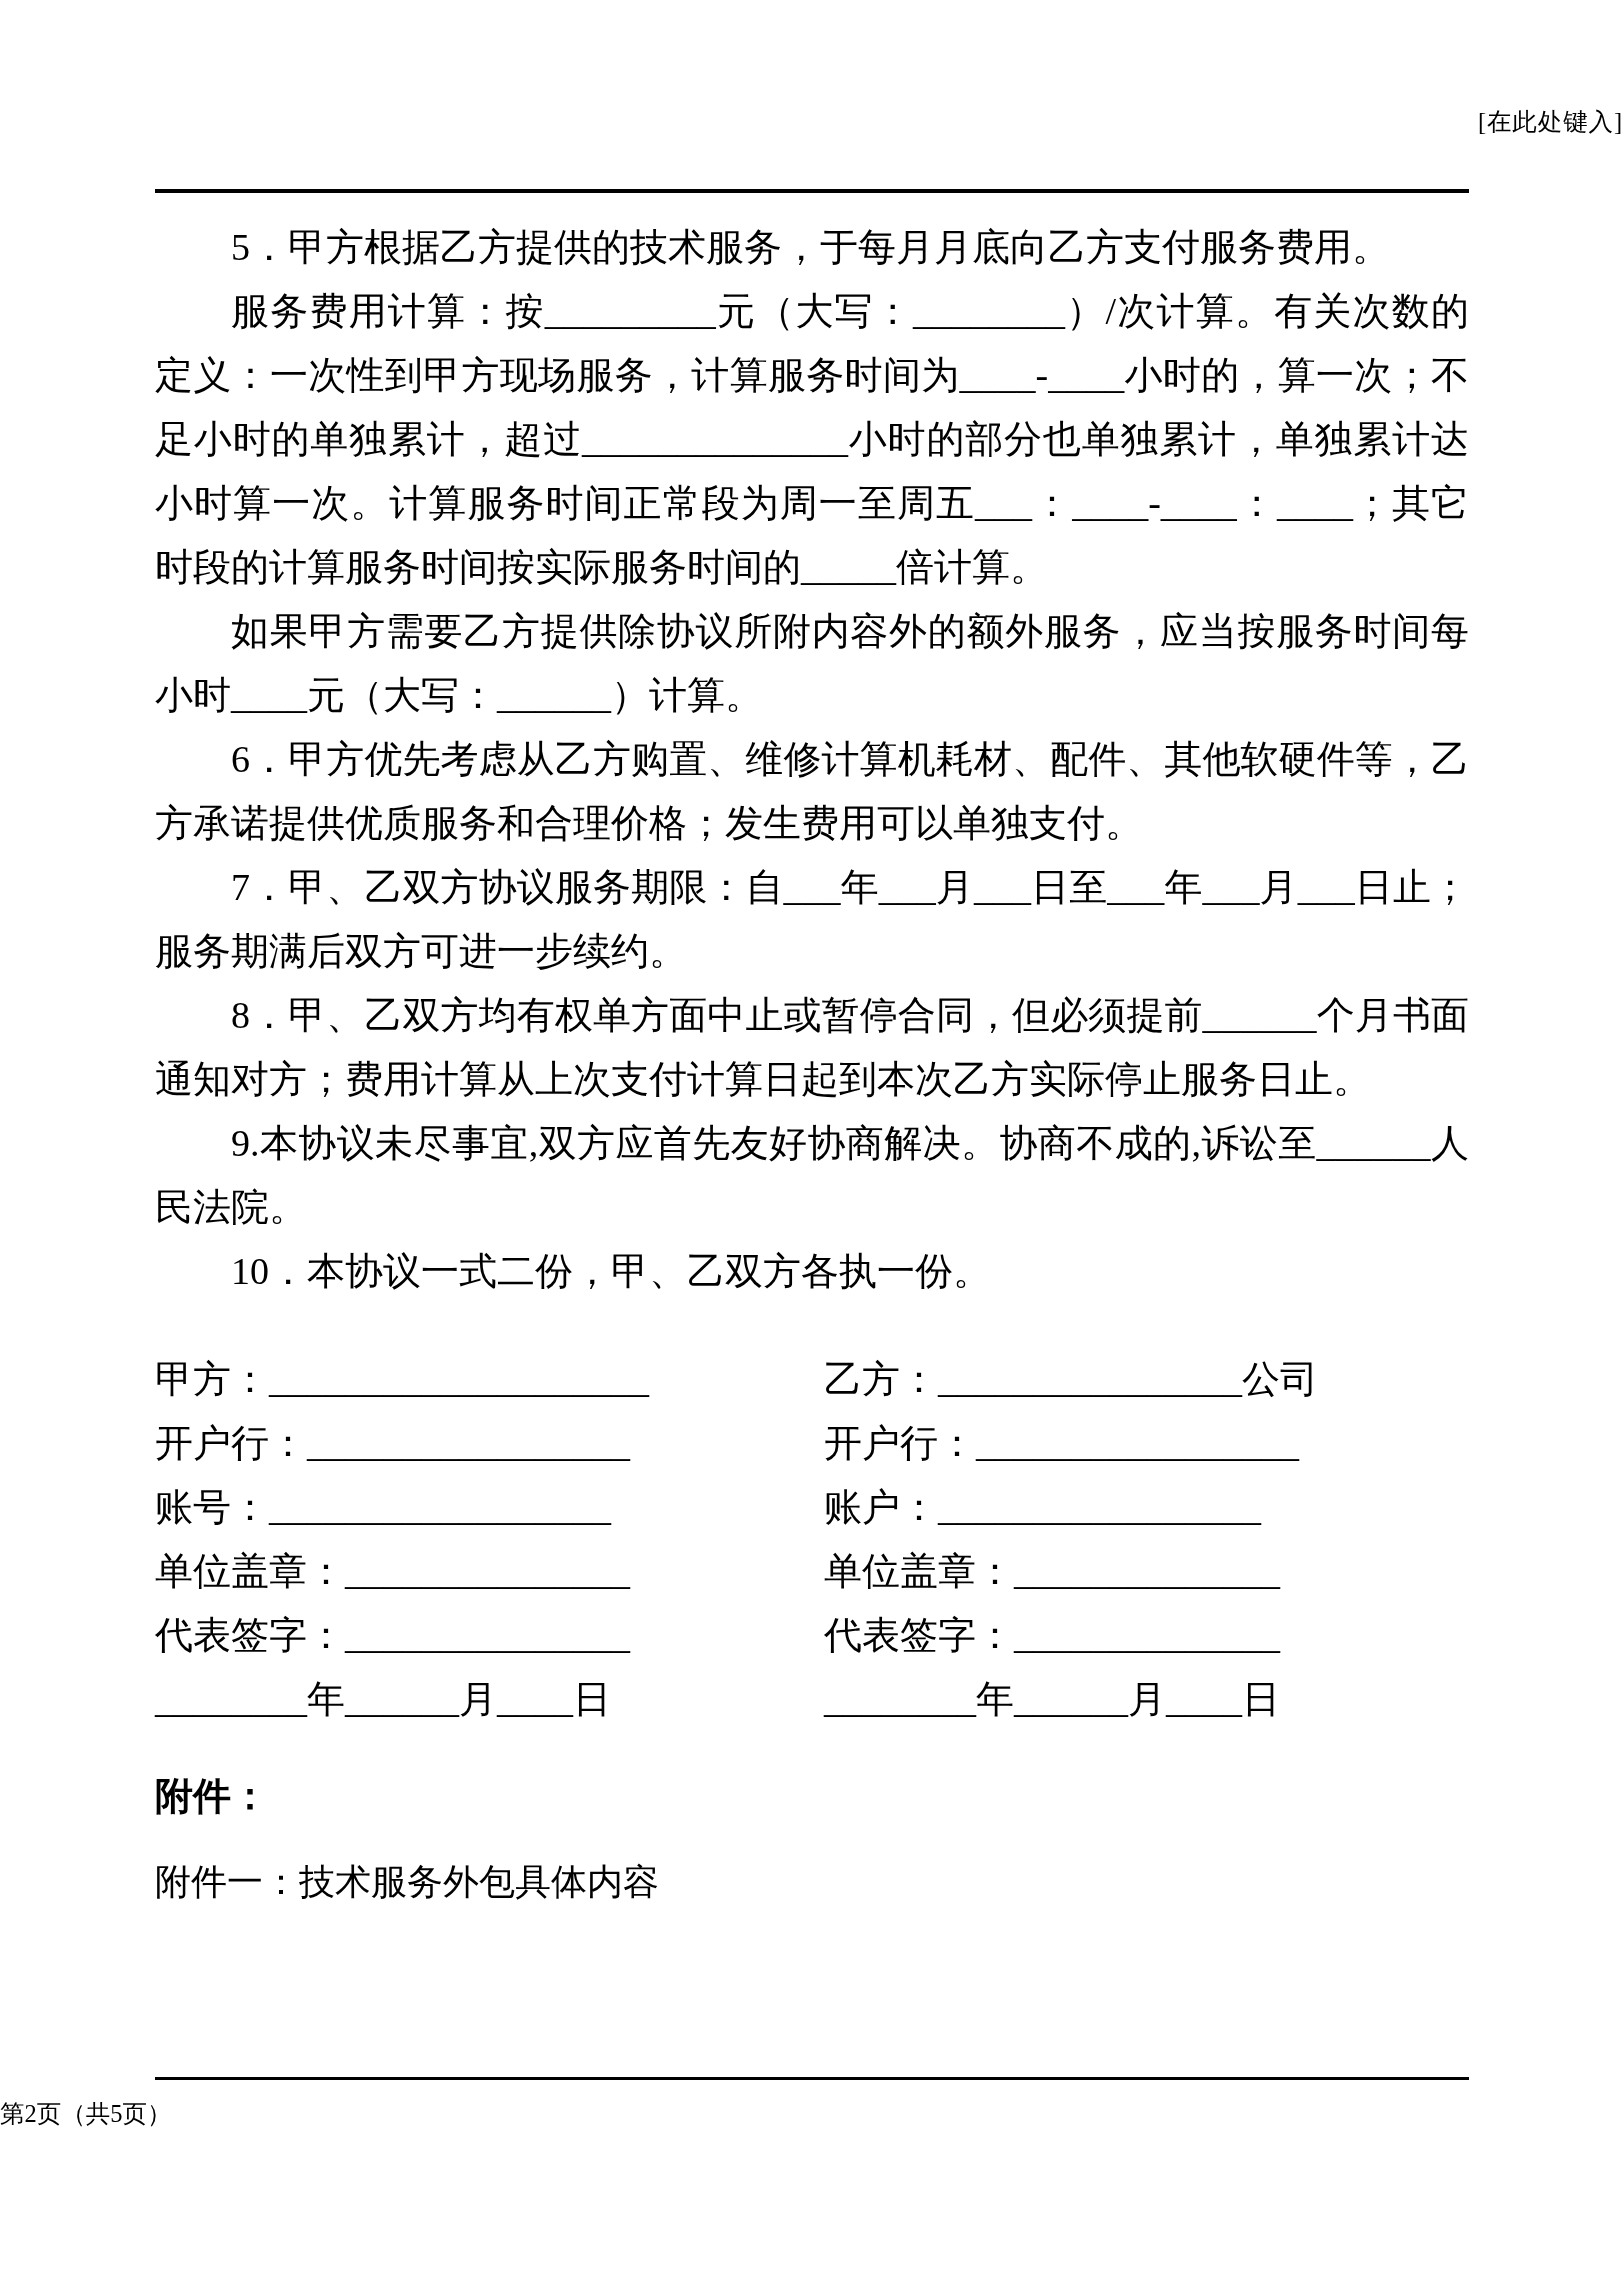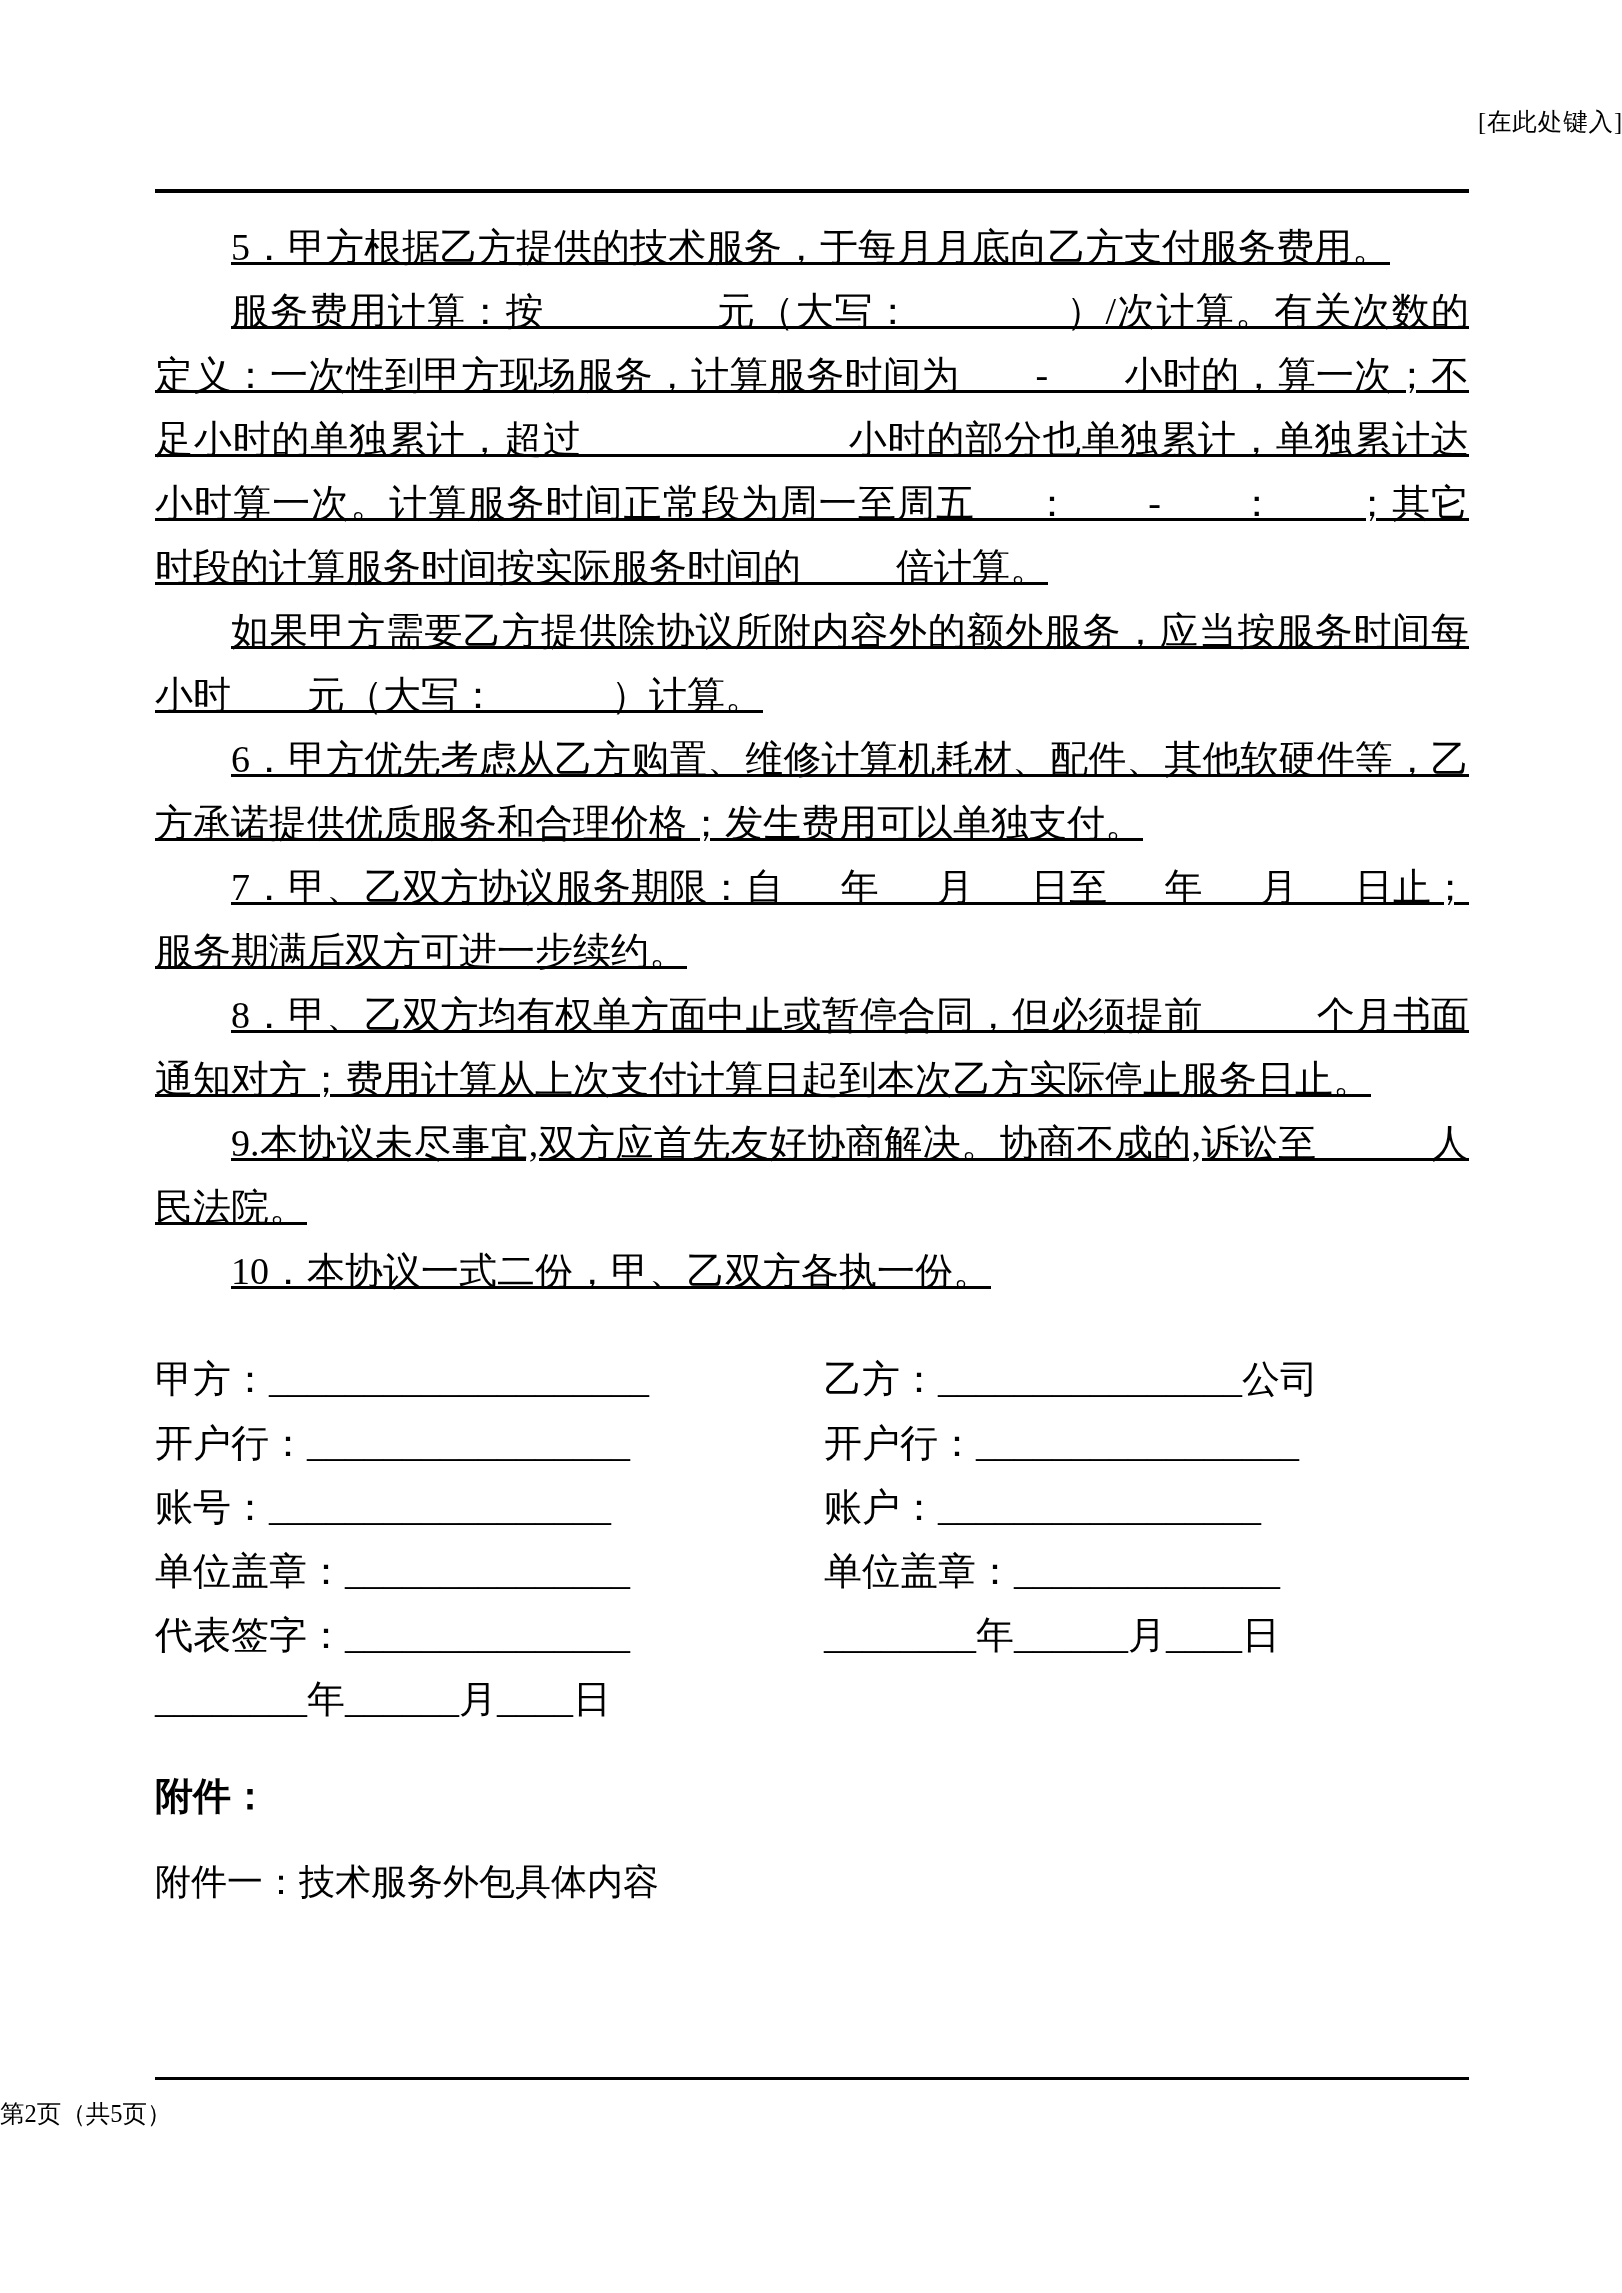--- a/index.html
+++ b/index.html
@@ -44,21 +44,20 @@
     font-size: 38px;
     line-height: 64px;
     text-align: justify;
     text-justify: inter-ideograph;
   }
   .content p {
     margin: 0;
     padding: 0;
     text-indent: 2em;
     word-break: break-all;
-    text-decoration: underline;
   }
   
   .signatures {
     position: absolute;
     top: 1347px;
     left: 155px;
     width: 1314px;
     display: flex;
     flex-direction: row;
     gap: 24px;
@@ -134,20 +133,21 @@
       <p class="sig-row">账号：__________________</p>
       <p class="sig-row">单位盖章：_______________</p>
       <p class="sig-row">代表签字：_______________</p>
       <p class="sig-row">________年______月____日</p>
     </div>
     <div class="sig-col">
       <p class="sig-row">乙方：________________公司</p>
       <p class="sig-row">开户行：_________________</p>
       <p class="sig-row">账户：_________________</p>
       <p class="sig-row">单位盖章：______________</p>
+      <p class="sig-row">代表签字：______________</p>
       <p class="sig-row">________年______月____日</p>
     </div>
   </div>
 
   <div class="attachments-heading">附件：</div>
   <div class="attachment-item">附件一：技术服务外包具体内容</div>
 
   <div class="footer-rule"></div>
   <div class="footer-text">第2页（共5页）</div>
 

